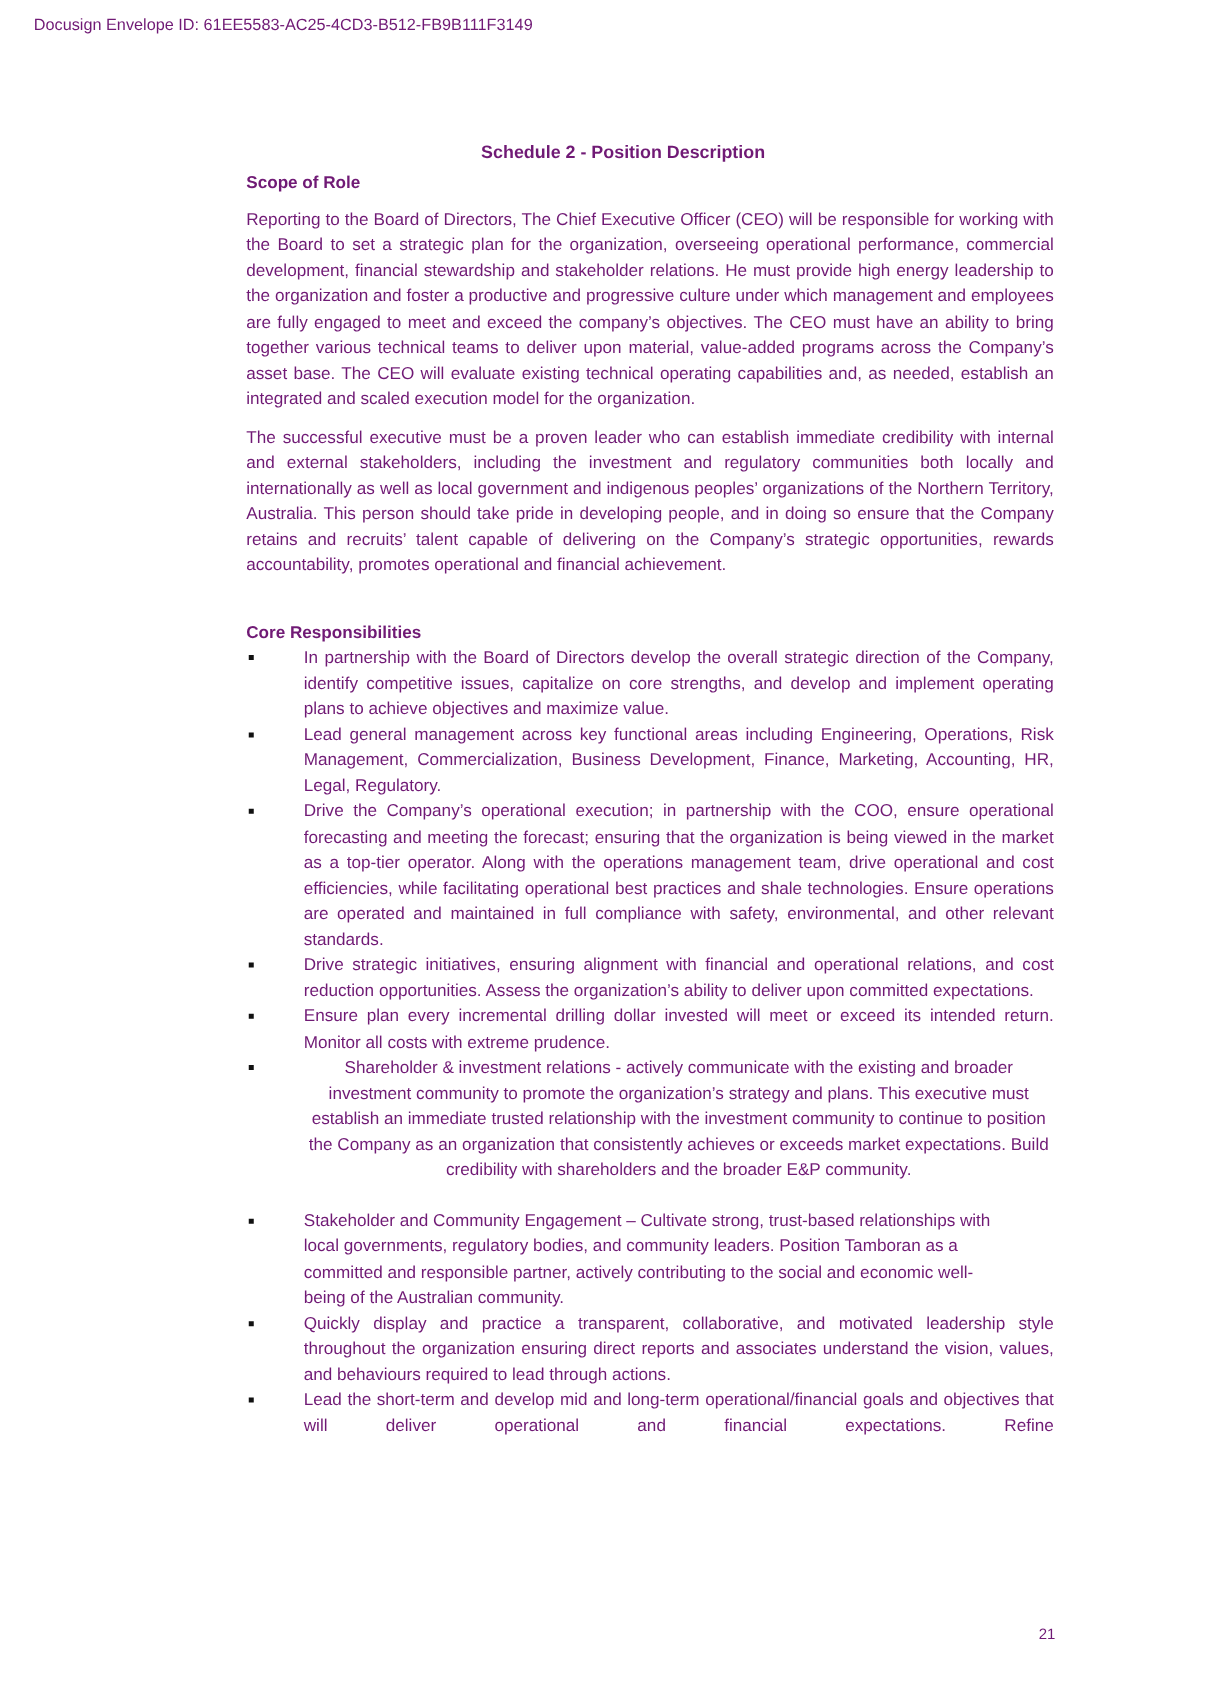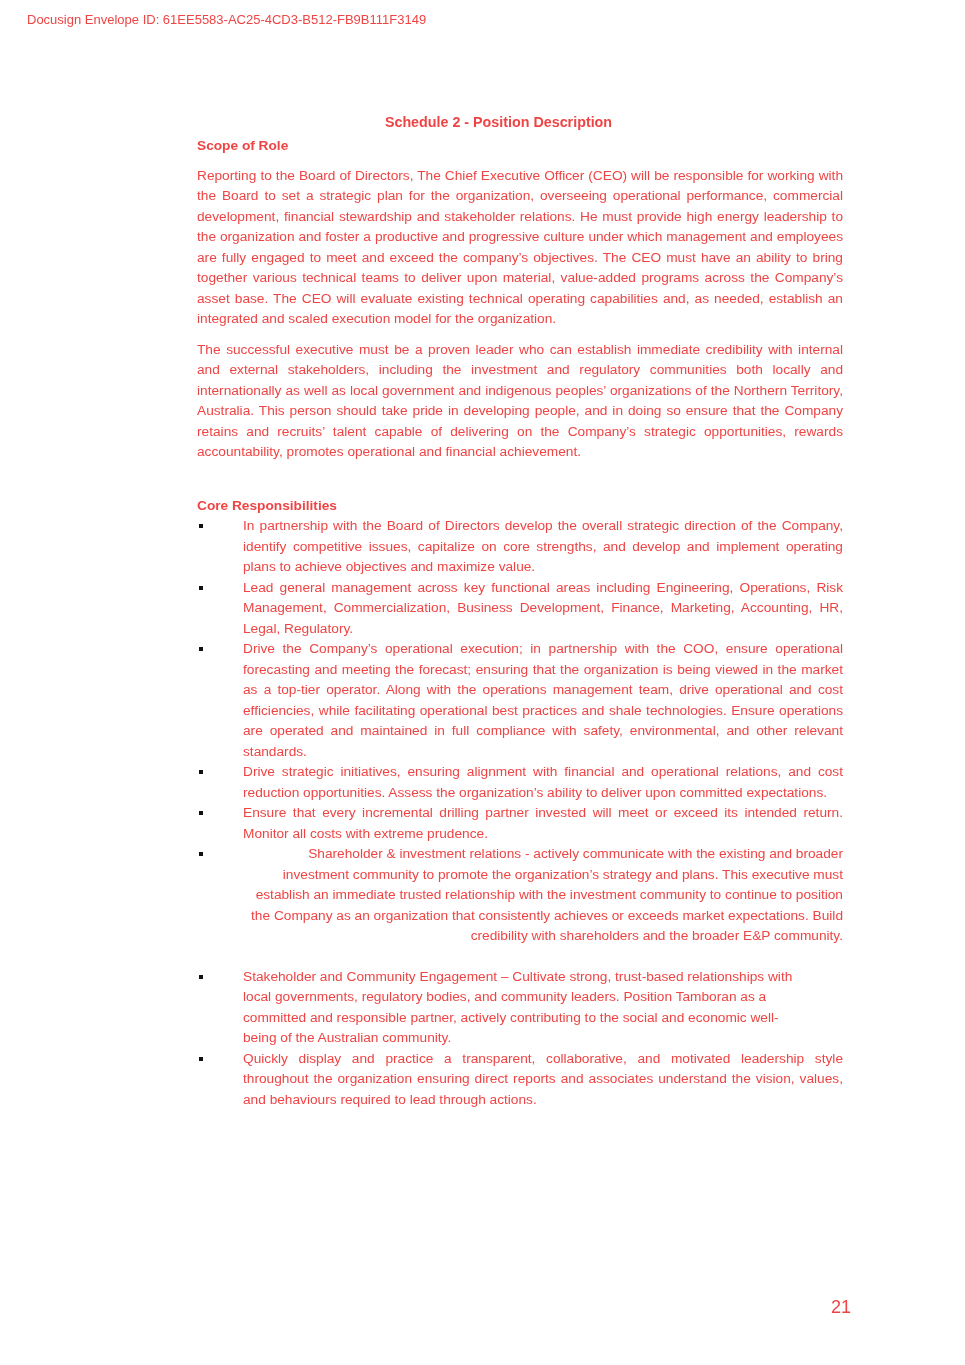--- a/index.html
+++ b/index.html
@@ -5,21 +5,21 @@
   html, body {
     margin: 0;
     padding: 0;
     background: #ffffff;
   }
   .page {
     position: relative;
     width: 965px;
     height: 1359px;
     background: #ffffff;
-    color: #ef4444;
+    color: #701a75;
     font-family: "Liberation Sans", "DejaVu Sans", sans-serif;
     overflow: hidden;
   }
   .docusign-header {
     position: absolute;
     left: 27px;
     top: 12px;
     font-size: 13px;
     line-height: 16px;
     white-space: nowrap;
@@ -67,29 +67,29 @@
   }
   ul.resp-list li .bullet {
     position: absolute;
     left: 2px;
     top: 8px;
     width: 4px;
     height: 4px;
     background: #111111;
   }
   
-  ul.resp-list li:nth-child(6) { text-align: right; }
+  ul.resp-list li:nth-child(6) { text-align: center; }
   ul.resp-list li:nth-child(7) { text-align: left; padding-right: 43px; margin-top: 20px; }
   
   ul.resp-list li:nth-child(9) { text-align-last: justify; }
   .page-number {
     position: absolute;
     left: 831px;
     top: 1299px;
-    font-size: 18px;
+    font-size: 12px;
     line-height: 16px;
   }
 </style>
 </head>
 <body>
 
 <div class="page">
 
   <div class="docusign-header">Docusign Envelope ID: 61EE5583-AC25-4CD3-B512-FB9B111F3149</div>
 
@@ -117,33 +117,37 @@
       <li>
         <span class="bullet"></span>
         <span>Drive the Company’s operational execution; in partnership with the COO, ensure operational forecasting and meeting the forecast; ensuring that the organization is being viewed in the market as a top-tier operator. Along with the operations management team, drive operational and cost efficiencies, while facilitating operational best practices and shale technologies. Ensure operations are operated and maintained in full compliance with safety, environmental, and other relevant standards.</span>
       </li>
       <li>
         <span class="bullet"></span>
         <span>Drive strategic initiatives, ensuring alignment with financial and operational relations, and cost reduction opportunities.  Assess the organization’s ability to deliver upon committed expectations.</span>
       </li>
       <li>
         <span class="bullet"></span>
-        <span>Ensure that every incremental drilling partner invested will meet or exceed its intended return. Monitor all costs with extreme prudence.</span>
+        <span>Ensure plan every incremental drilling dollar invested will meet or exceed its intended return. Monitor all costs with extreme prudence.</span>
       </li>
       <li>
         <span class="bullet"></span>
         <span>Shareholder &amp; investment relations - actively communicate with the existing and broader investment community to promote the organization’s strategy and plans. This executive must establish an immediate trusted relationship with the investment community to continue to position the Company as an organization that consistently achieves or exceeds market expectations. Build credibility with shareholders and the broader E&amp;P community.</span>
       </li>
       <li>
         <span class="bullet"></span>
         <span>Stakeholder and Community Engagement – Cultivate strong, trust-based relationships with local governments, regulatory bodies, and community leaders. Position Tamboran as a committed and responsible partner, actively contributing to the social and economic well-being of the Australian community.</span>
       </li>
       <li>
         <span class="bullet"></span>
         <span>Quickly display and practice a transparent, collaborative, and motivated leadership style throughout the organization ensuring direct reports and associates understand the vision, values, and behaviours required to lead through actions.</span>
       </li>
+      <li>
+        <span class="bullet"></span>
+        <span>Lead the short-term and develop mid and long-term operational/financial goals and objectives that will deliver operational and financial expectations. Refine</span>
+      </li>
     </ul>
 
   </div>
 
   <div class="page-number">21</div>
 
 </div>
 
 </body></html>

